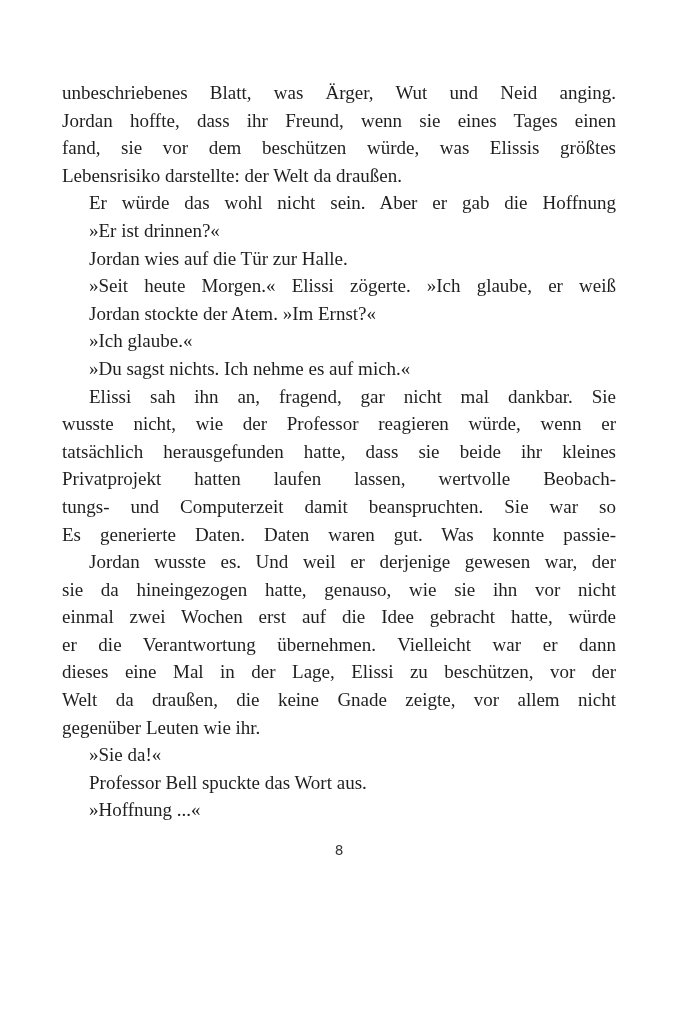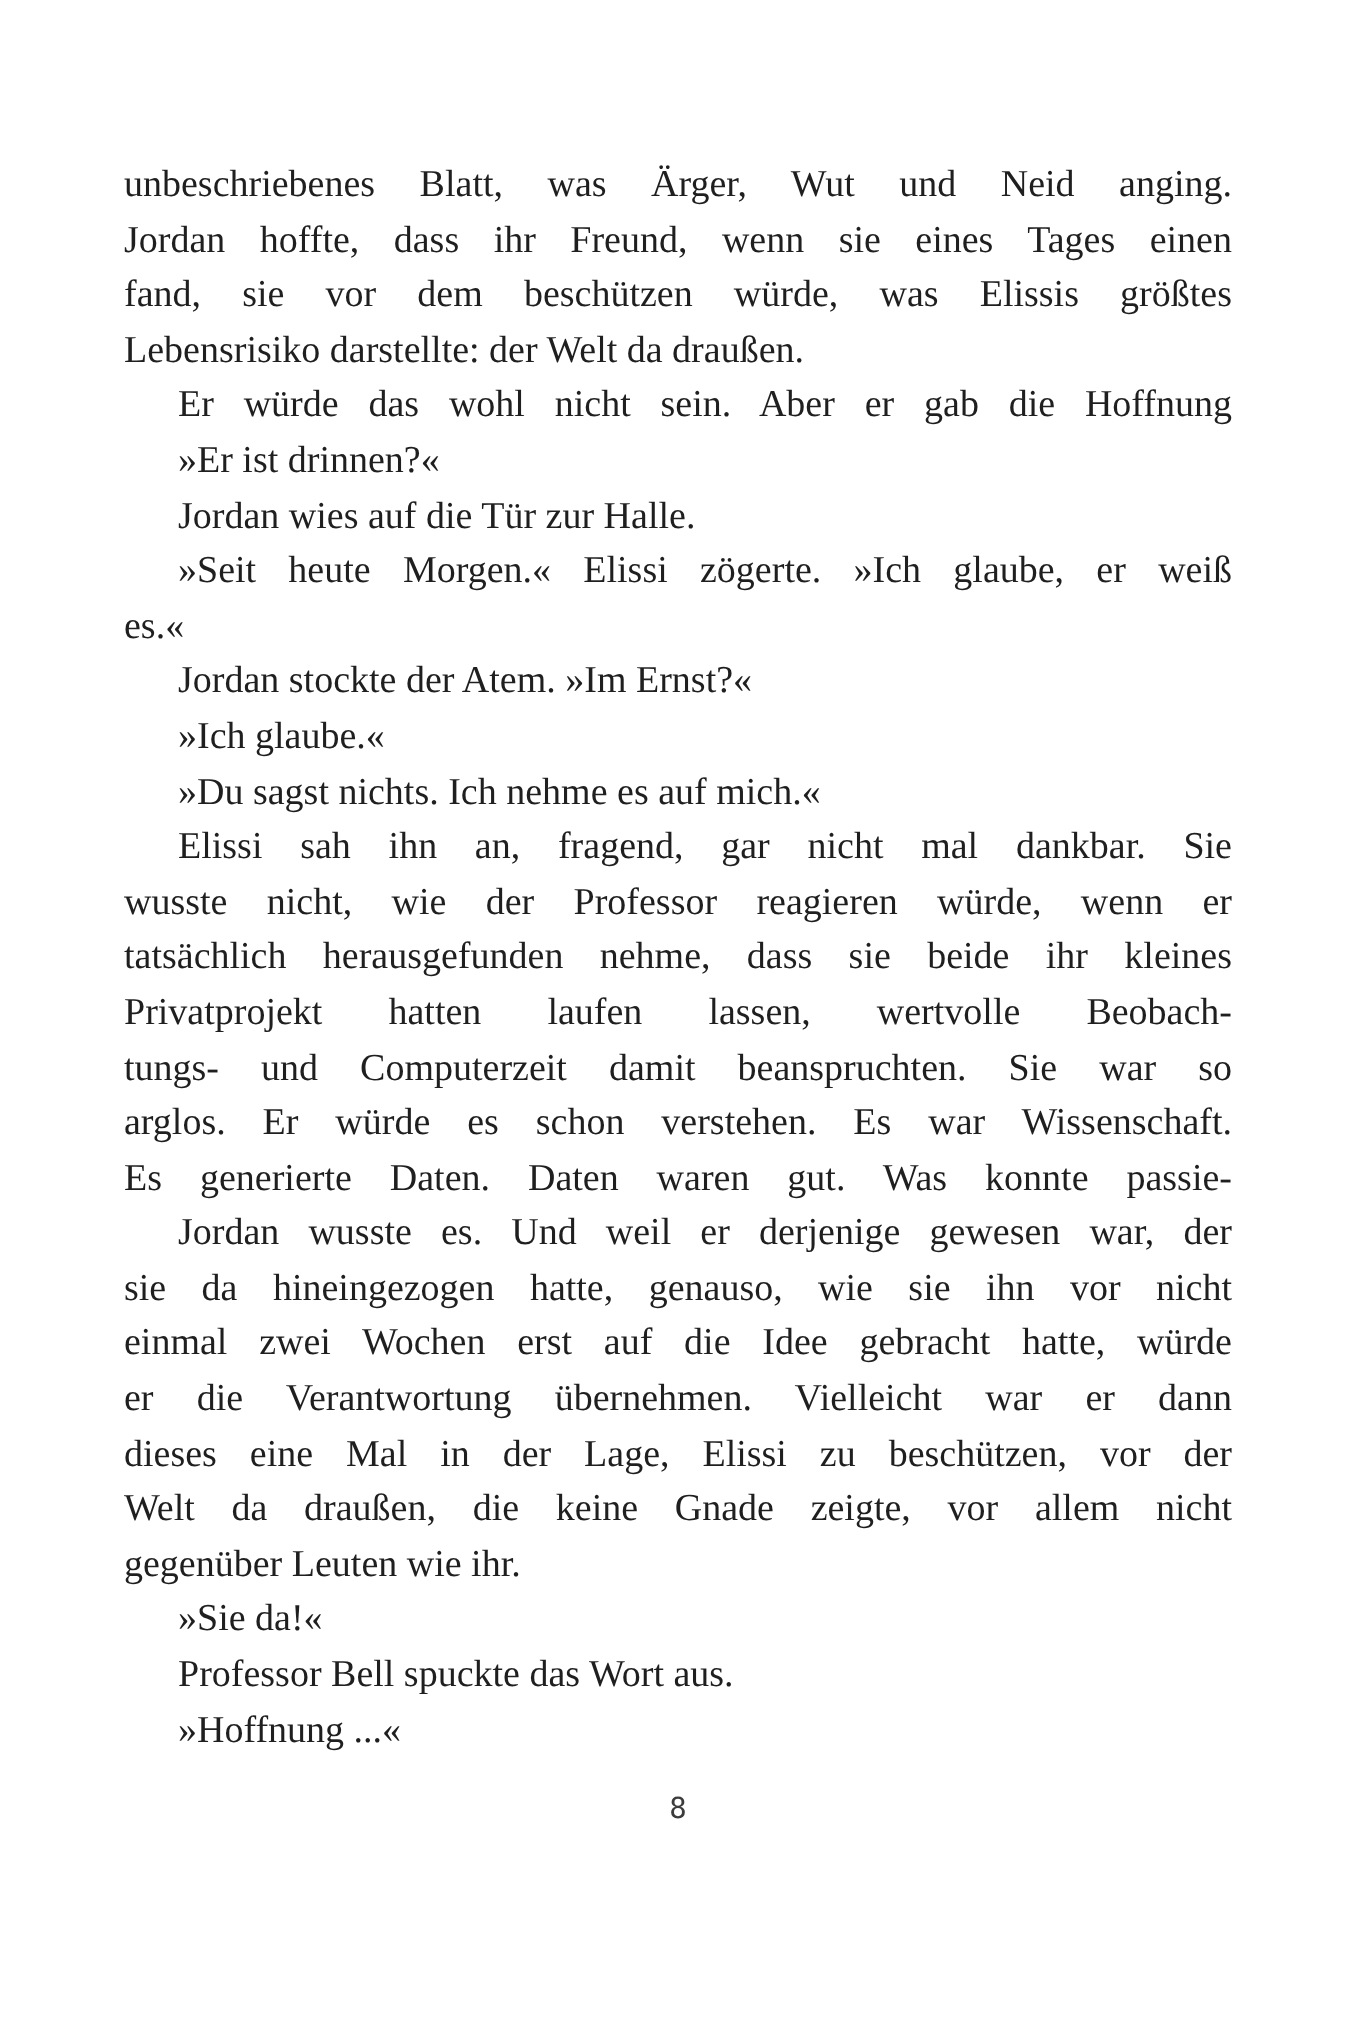--- a/index.html
+++ b/index.html
@@ -71,38 +71,36 @@
         <div class="line indent">Er würde das wohl nicht sein. Aber er gab die Hoffnung</div>
       </div>
       <div class="para">
         <div class="line last indent">»Er ist drinnen?«</div>
       </div>
       <div class="para">
         <div class="line last indent">Jordan wies auf die Tür zur Halle.</div>
       </div>
       <div class="para">
         <div class="line indent">»Seit heute Morgen.« Elissi zögerte. »Ich glaube, er weiß</div>
-        <div class="line last">es.«</div>
       </div>
       <div class="para">
         <div class="line last indent">Jordan stockte der Atem. »Im Ernst?«</div>
       </div>
       <div class="para">
         <div class="line last indent">»Ich glaube.«</div>
       </div>
       <div class="para">
         <div class="line last indent">»Du sagst nichts. Ich nehme es auf mich.«</div>
       </div>
       <div class="para">
         <div class="line indent">Elissi sah ihn an, fragend, gar nicht mal dankbar. Sie</div>
         <div class="line">wusste nicht, wie der Professor reagieren würde, wenn er</div>
-        <div class="line">tatsächlich herausgefunden nehme, dass sie beide ihr kleines</div>
+        <div class="line">tatsächlich herausgefunden hatte, dass sie beide ihr kleines</div>
         <div class="line">Privatprojekt hatten laufen lassen, wertvolle Beobach-</div>
         <div class="line">tungs- und Computerzeit damit beanspruchten. Sie war so</div>
-        <div class="line">arglos. Er würde es schon verstehen. Es war Wissenschaft.</div>
         <div class="line">Es generierte Daten. Daten waren gut. Was konnte passie-</div>
       </div>
       <div class="para">
         <div class="line indent">Jordan wusste es. Und weil er derjenige gewesen war, der</div>
         <div class="line">sie da hineingezogen hatte, genauso, wie sie ihn vor nicht</div>
         <div class="line">einmal zwei Wochen erst auf die Idee gebracht hatte, würde</div>
         <div class="line">er die Verantwortung übernehmen. Vielleicht war er dann</div>
         <div class="line">dieses eine Mal in der Lage, Elissi zu beschützen, vor der</div>
         <div class="line">Welt da draußen, die keine Gnade zeigte, vor allem nicht</div>
         <div class="line last">gegenüber Leuten wie ihr.</div>

